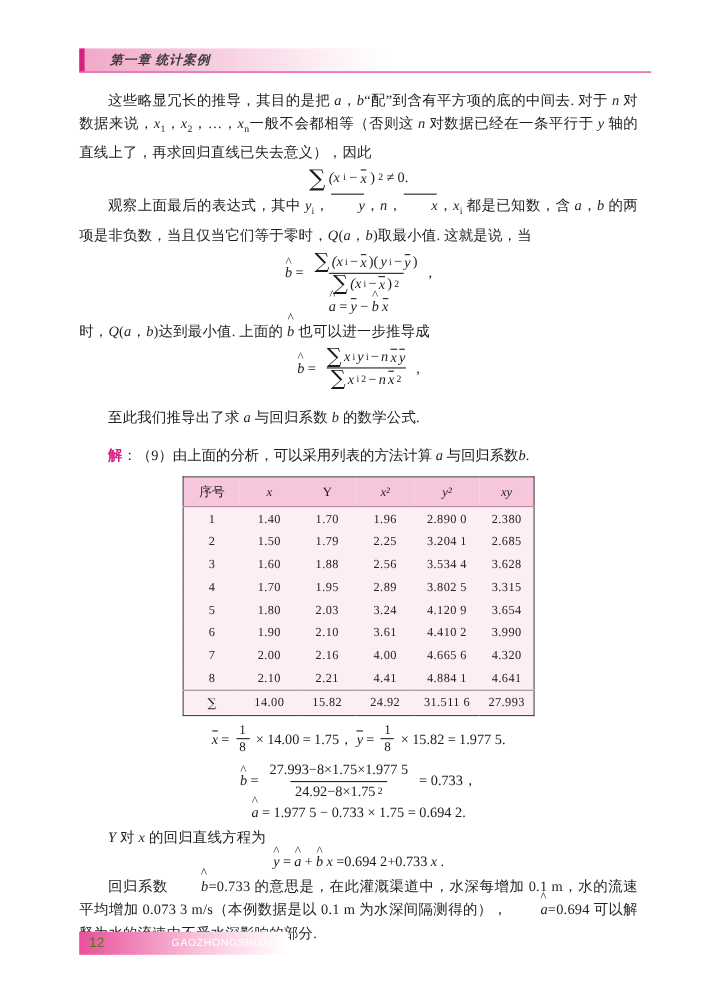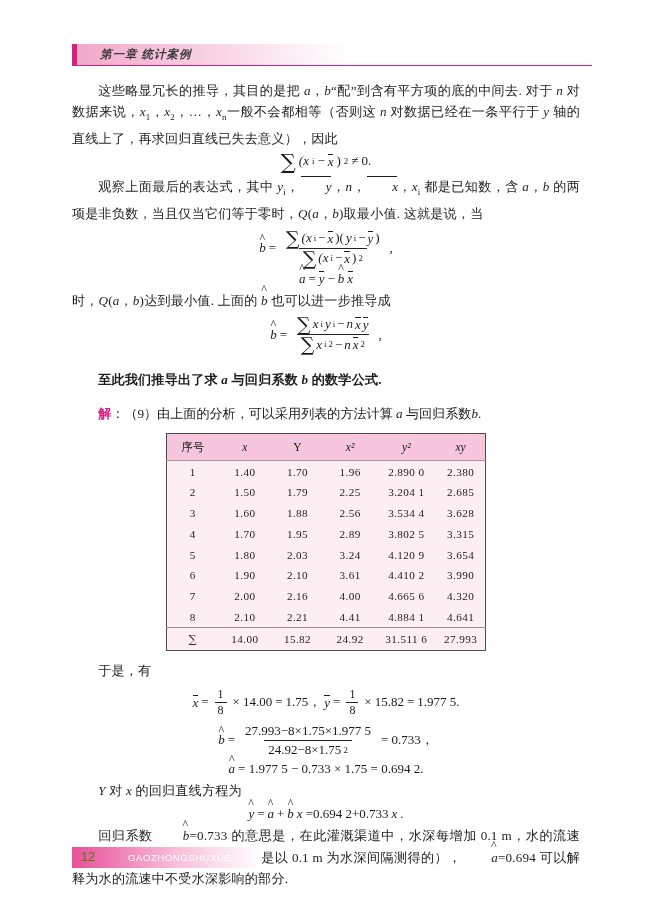--- a/index.html
+++ b/index.html
@@ -249,21 +249,21 @@
     position: absolute;
     left: 9px;
     top: 3px;
     font-family: "Liberation Sans", sans-serif;
     font-size: 12.5px;
     color: #4d7c0f;
     font-weight: normal;
   }
   .footer-word {
     position: absolute;
-    left: 56px;
+    left: 84px;
     top: 5px;
     font-family: "Liberation Sans", sans-serif;
     font-size: 9.5px;
     letter-spacing: 0.6px;
     color: #ffffff;
     white-space: nowrap;
     text-align: right;
   }
 </style>
 </head>
@@ -367,21 +367,21 @@
               <span>−</span>
               <span class="it">n</span>
               <span class="it ov">x</span>
               <sup class="sp">2</sup>
           </span>
         </span>
         <span>,</span>
       </span>
     </div>
 
-    <p class="para indent" style="margin-top:16px;font-weight:bold;"><span>至此我们推导出了求</span> <span class="it">a</span> <span>与回归系数</span> <span class="it">b</span> <span>的数学公式.</span></p>
+    <p class="para indent" style="margin-top:16px;"><span>至此我们推导出了求</span> <span class="it">a</span> <span>与回归系数</span> <span class="it">b</span> <span>的数学公式.</span></p>
 
     <div class="solve-line"><span class="solve-label">解</span><span>：（9）由上面的分析，可以采用列表的方法计算</span> <span class="it">a</span> <span>与回归系数</span><span class="it">b</span><span>.</span></div>
 
     <div class="table-wrap">
       <table class="data">
         <thead>
           <tr>
             <th class="col-idx">序号</th>
             <th class="col-x it">x</th>
             <th class="col-Y">Y</th>
@@ -460,21 +460,20 @@
             <td>14.00</td>
             <td>15.82</td>
             <td>24.92</td>
             <td>31.511 6</td>
             <td>27.993</td>
           </tr>
         </tbody>
       </table>
     </div>
 
-    <p class="para indent" style="margin-top:9px;"><span>于是，有</span></p>
 
     <div class="eq" style="margin-top:5px;">
       <span class="eq-row">
         <span class="it ov">x</span>
           <span>=</span>
         <span class="frac frac-tiny">
           <span class="num">1</span>
           <span class="den">8</span>
         </span>
         <span>×</span>

